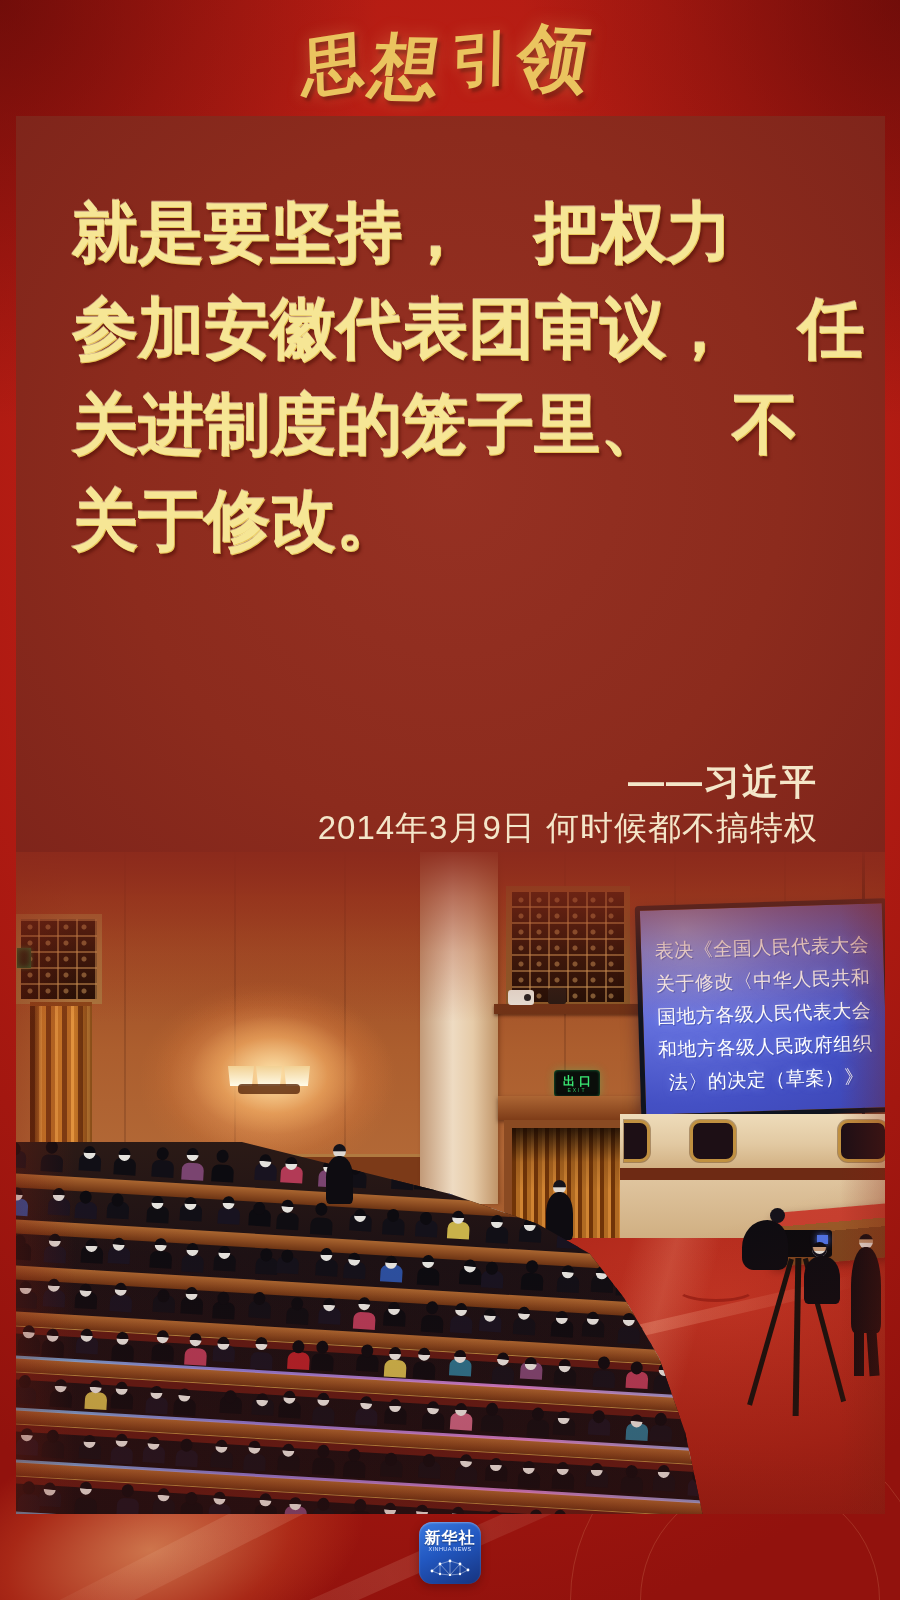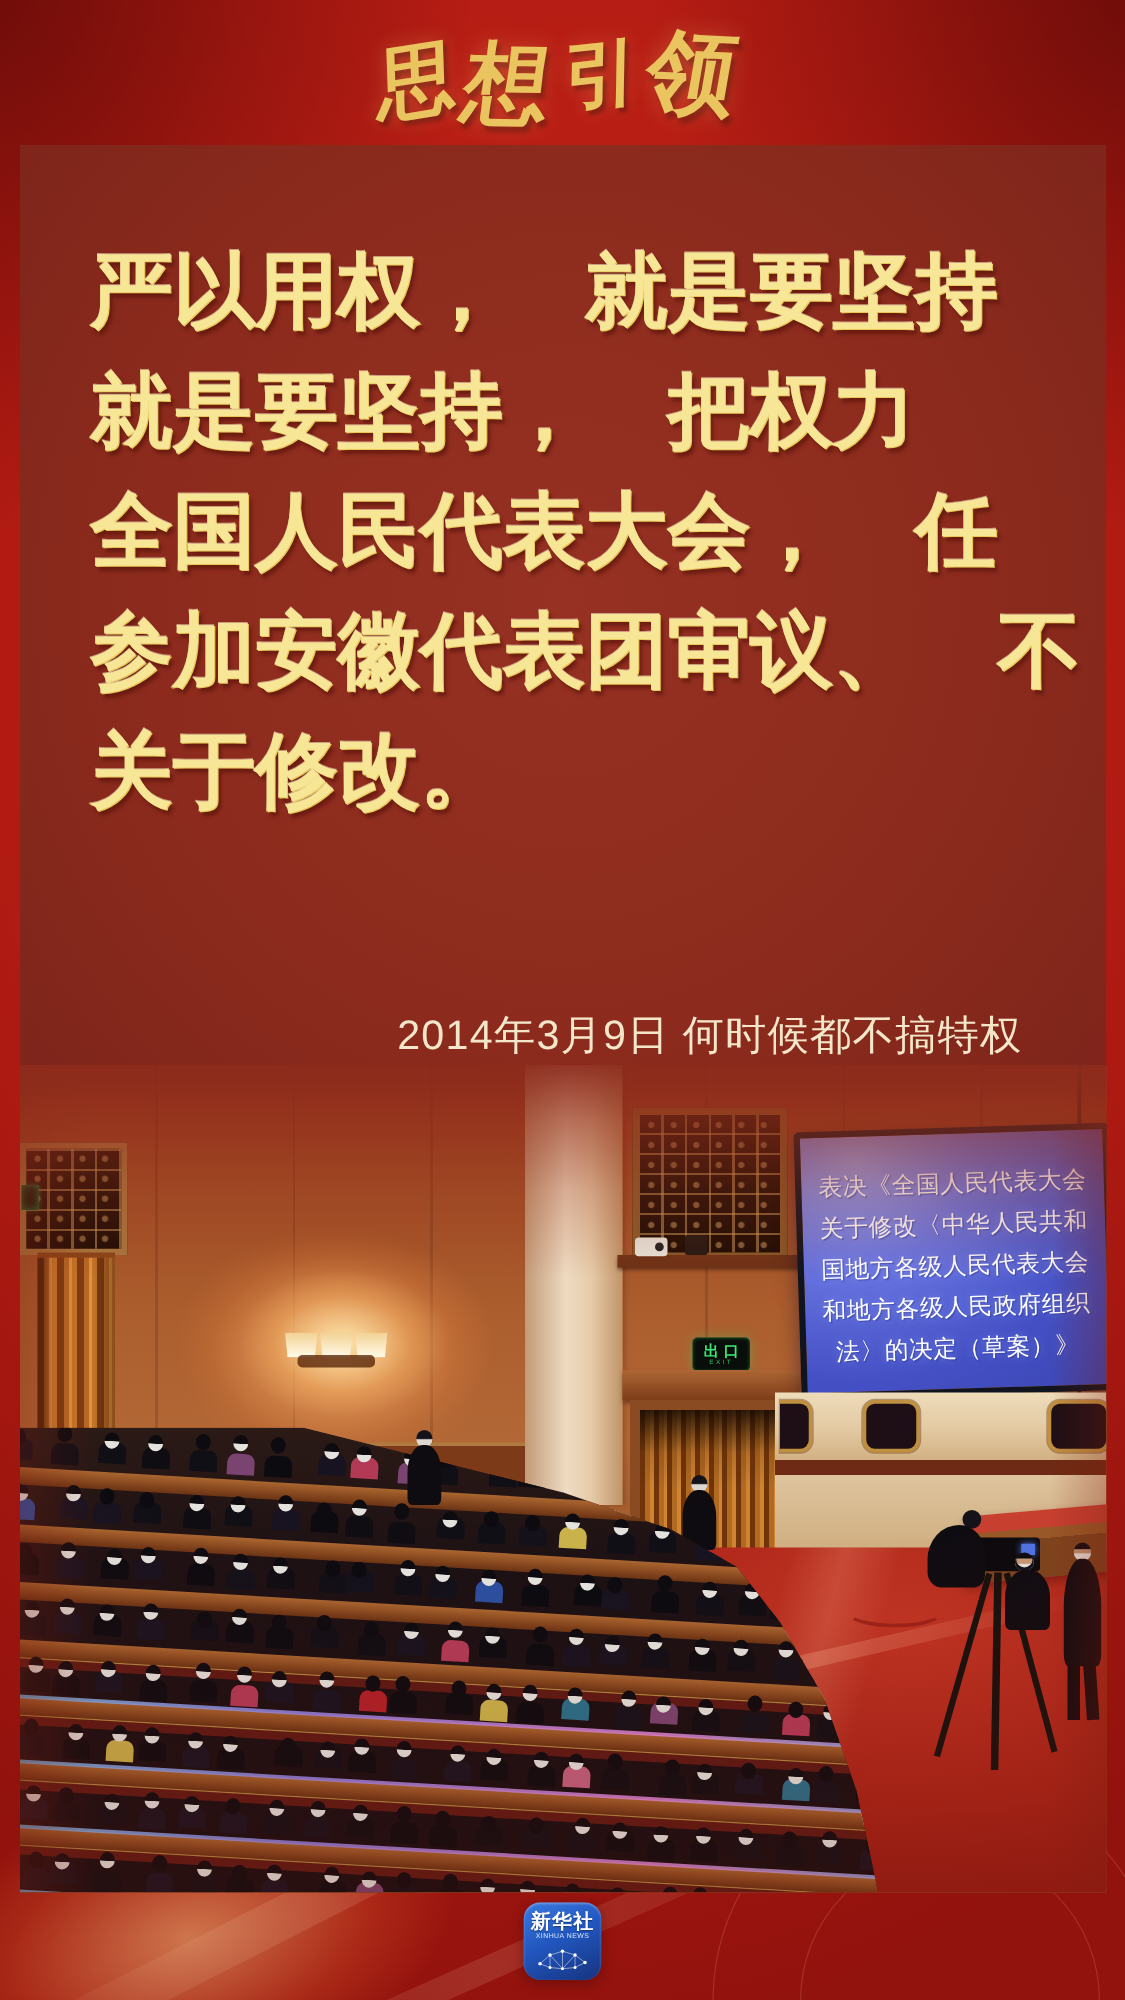--- a/index.html
+++ b/index.html
@@ -188,27 +188,27 @@
   <div class="beam b1"></div>
   <div class="beam b2"></div>
   <div class="arc-br a1"></div>
   <div class="arc-br a2"></div>
 
   <div class="series-title"><span class="tch tch0">思</span><span class="tch tch1">想</span><span class="tch tch2">引</span><span class="tch tch3">领</span></div>
 
   <div class="panel"></div>
 
   <div class="quote">
-    <div class="quote-line">严以用权，　就是要坚持</div>
     <div class="quote-line">就是要坚持，　把权力</div>
-    <div class="quote-line">全国人民代表大会，　任</div>
-    <div class="quote-line">参加安徽代表团审议、　不</div>
+    <div class="quote-line">参加安徽代表团审议，　任</div>
+    <div class="quote-line">关进制度的笼子里、　不</div>
     <div class="quote-line">关于修改。</div>
   </div>
 
+  <div class="attribution">——习近平</div>
   <div class="occasion">2014年3月9日 何时候都不搞特权</div>
 
   <div class="photo">
     <div class="wall"></div>
     <div class="wainscot"></div>
     <div class="pole"></div>
 
     <div class="grille grille-a"></div>
     <div class="exit-tiny"></div>
     <div class="curtain-left"></div>

